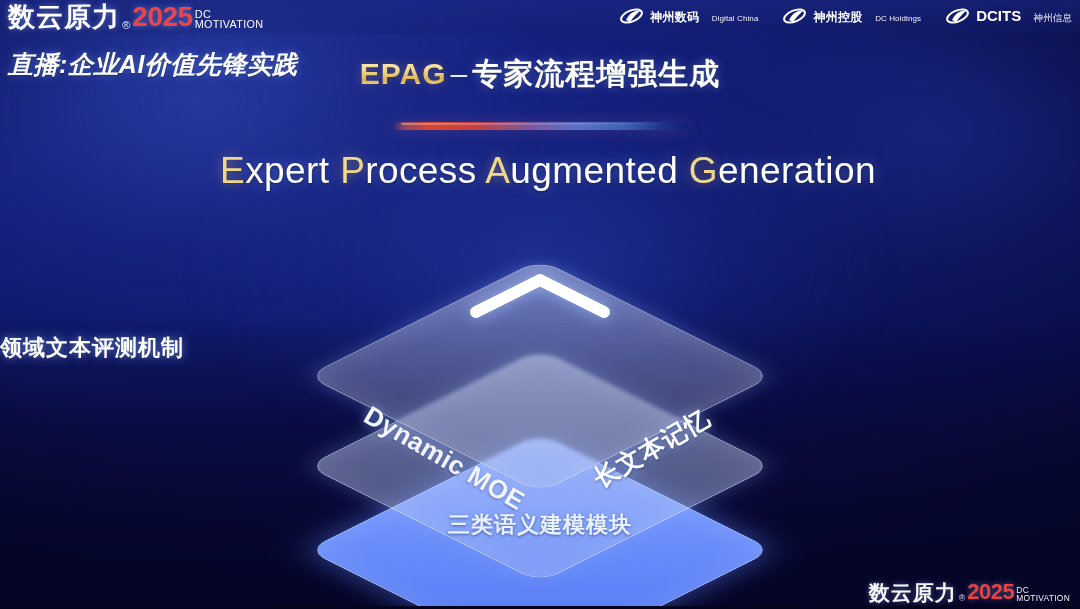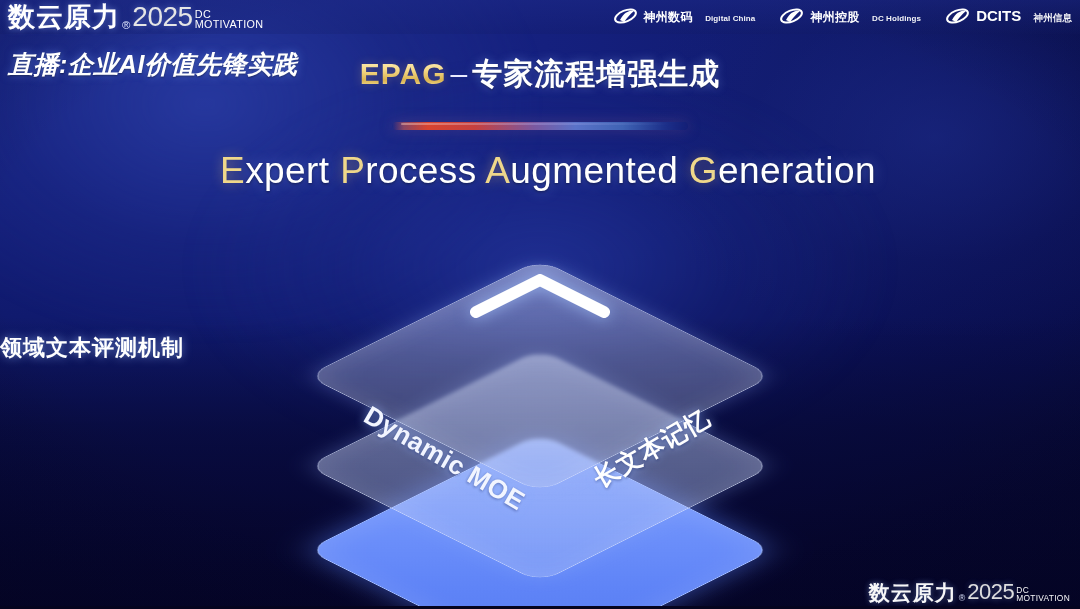--- a/index.html
+++ b/index.html
@@ -65,21 +65,21 @@
     display:flex; align-items:flex-end; gap:2px;
     white-space:nowrap; line-height:1;
   }
   .brand .cn{
     font-weight:bold; letter-spacing:1px;
     color:#fff;
     text-shadow:0 0 6px rgba(150,180,255,.55);
   }
   .brand .reg{ font-size:.42em; vertical-align:super; color:#dfe6ff; }
   .brand .yr{
-    font-weight:normal; color:#e5e5e5; letter-spacing:-.5px;
+    font-weight:bold; color:#ef4444; letter-spacing:-.5px;
     text-shadow:0 0 6px rgba(150,180,255,.5);
   }
   .brand .dcm{
     display:flex; flex-direction:column; justify-content:flex-end;
     line-height:.95; color:#fff; font-weight:normal;
   }
   .brand .dcm .d1{ font-size:.40em; letter-spacing:.5px; }
   .brand .dcm .d2{ font-size:.40em; letter-spacing:.3px; }
 
   #brand-header{
@@ -104,21 +104,21 @@
     position:absolute; right:8px; top:5px;
     display:flex; align-items:center; gap:24px;
   }
   .plogo{ display:flex; align-items:center; gap:6px; }
   .plogo .mark{
     width:25px; height:22px; flex:none; position:relative;
   }
   .plogo .mark svg{ display:block; }
   .plogo .txt{ line-height:1.05; color:#fff; }
   .plogo .txt .l1{ font-size:12px; font-weight:bold; letter-spacing:.3px; white-space:nowrap; }
-  .plogo .txt .l2{ font-size:8px; font-weight:bold; letter-spacing:.1px; white-space:nowrap; opacity:.95;padding-left:8px; }
+  .plogo .txt .l2{ font-size:8px; font-weight:normal; letter-spacing:.1px; white-space:nowrap; opacity:.95;padding-left:8px; }
   .plogo.dcits .txt .l1{ font-size:15px; letter-spacing:0; }
   .plogo.dcits .txt .l2{ font-size:9.5px;margin-top:12px; }
 
   
   #epag-title{
     position:absolute; left:0; right:0; top:54px;
     text-align:center;
     font-size:30px; font-weight:bold;
     letter-spacing:1px;
     white-space:nowrap;
@@ -371,20 +371,21 @@
 
   <div id="chevron-icon">
     <svg width="148" height="54" viewBox="0 0 148 54">
       <path d="M10 44 L74 12 L138 44" fill="none" stroke="#ffffff" stroke-width="12" stroke-linecap="round" stroke-linejoin="round"></path>
     </svg>
   </div>
 
   <div class="plate-label" id="label-top">领域文本评测机制</div>
   <div class="plate-label" id="label-mid-left">Dynamic  MOE</div>
   <div class="plate-label" id="label-mid-right">长文本记忆</div>
+  <div class="plate-label" id="label-bot">三类语义建模模块</div>
 
   <div class="brand" id="brand-watermark">
     <span class="cn">数云原力</span>
     <span class="reg">®</span>
     <span class="yr">2025</span>
     <span class="dcm">
       <span class="d1">DC</span>
       <span class="d2">MOTIVATION</span>
     </span>
   </div>

